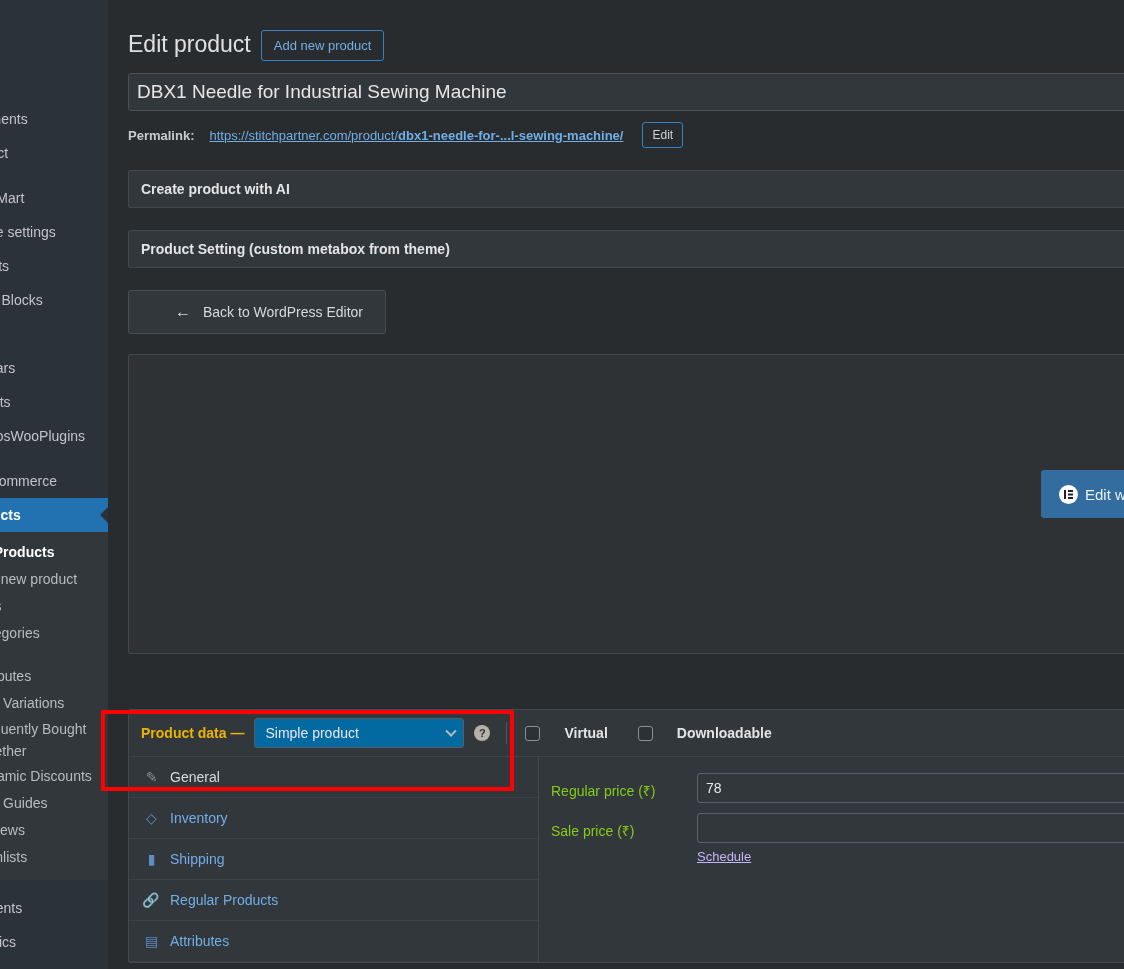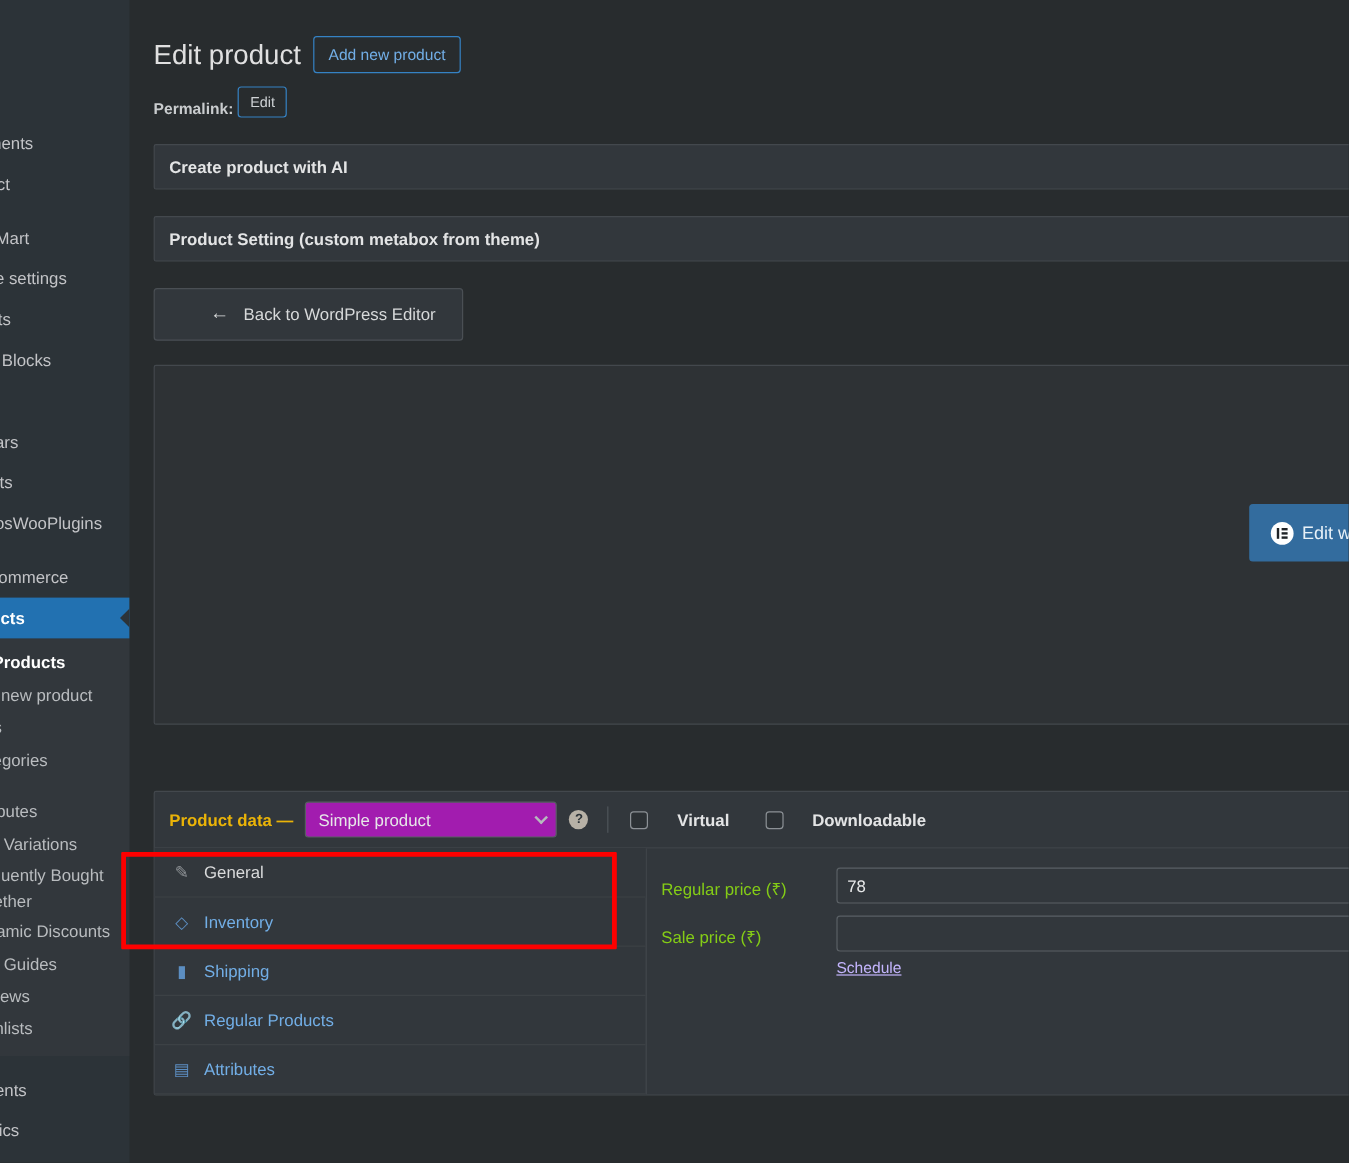--- a/index.html
+++ b/index.html
@@ -79,21 +79,20 @@
   .wrap {
     position: absolute;
     top: 0; left: 108px;
     width: 1016px; height: 969px;
     background: #282c2e;
     overflow: hidden;
   }
 
   .page-head {
     display: flex;
-    align-items: center;
     gap: 10px;
     padding: 30px 0 0 20px;
   }
   .page-title {
     font-size: 23px;
     font-weight: 400;
     color: #e0e0e0;
     line-height: 1.3;
     margin: 0;
   }
@@ -120,22 +119,22 @@
     color: #e6e6e6;
     background: #32373c;
     border: 1px solid #4b5155;
     border-radius: 3px;
     outline: none;
     font-family: inherit;
   }
 
   .permalink-row {
     display: flex;
-    align-items: flex-end;
-    gap: 0;
+    align-items: center;
+    gap: 15px;
     padding: 11px 0 0 20px;
     font-size: 13px;
     color: #bfc3c6;
   }
   .permalink-label { font-weight: 700; color: #c9ccce; }
   .permalink-link {
     color: #72aee6;
     text-decoration: underline;
     cursor: pointer;
   }
@@ -246,21 +245,21 @@
   .pd-title {
     font-size: 14px;
     font-weight: 700;
     color: #eab308;
     white-space: nowrap;
   }
   .pd-select {
     height: 30px;
     width: 210px;
     padding: 0 28px 0 10px;
-    background: #a21caf;
+    background: #0369a1;
     border: 1px solid #585e63;
     border-radius: 3px;
     color: #e6e7e8;
     font-size: 14px;
     font-family: inherit;
     appearance: none;
     -webkit-appearance: none;
     cursor: pointer;
   }
   .select-wrap { position: relative; display: inline-block; }
@@ -430,23 +429,27 @@
     <div class="menu-item"><span>Analytics</span></div>
   </nav>
 
   <main class="wrap">
 
     <div class="page-head">
       <h1 class="page-title">Edit product</h1>
       <button class="page-title-action">Add new product</button>
     </div>
 
+    <div class="title-input-wrap">
+      <input class="title-input" type="text" value="DBX1 Needle for Industrial Sewing Machine" style="">
+    </div>
 
     <div class="permalink-row">
       <span class="permalink-label">Permalink:</span>
+      <a class="permalink-link"><span>https://stitchpartner.com/product/</span><span class="slug">dbx1-needle-for-...l-sewing-machine/</span></a>
       <button class="permalink-edit">Edit</button>
     </div>
 
     <section class="postbox">
       <div class="postbox-header">
         <span class="postbox-title">Create product with AI</span>
       </div>
     </section>
 
     <section class="postbox">

